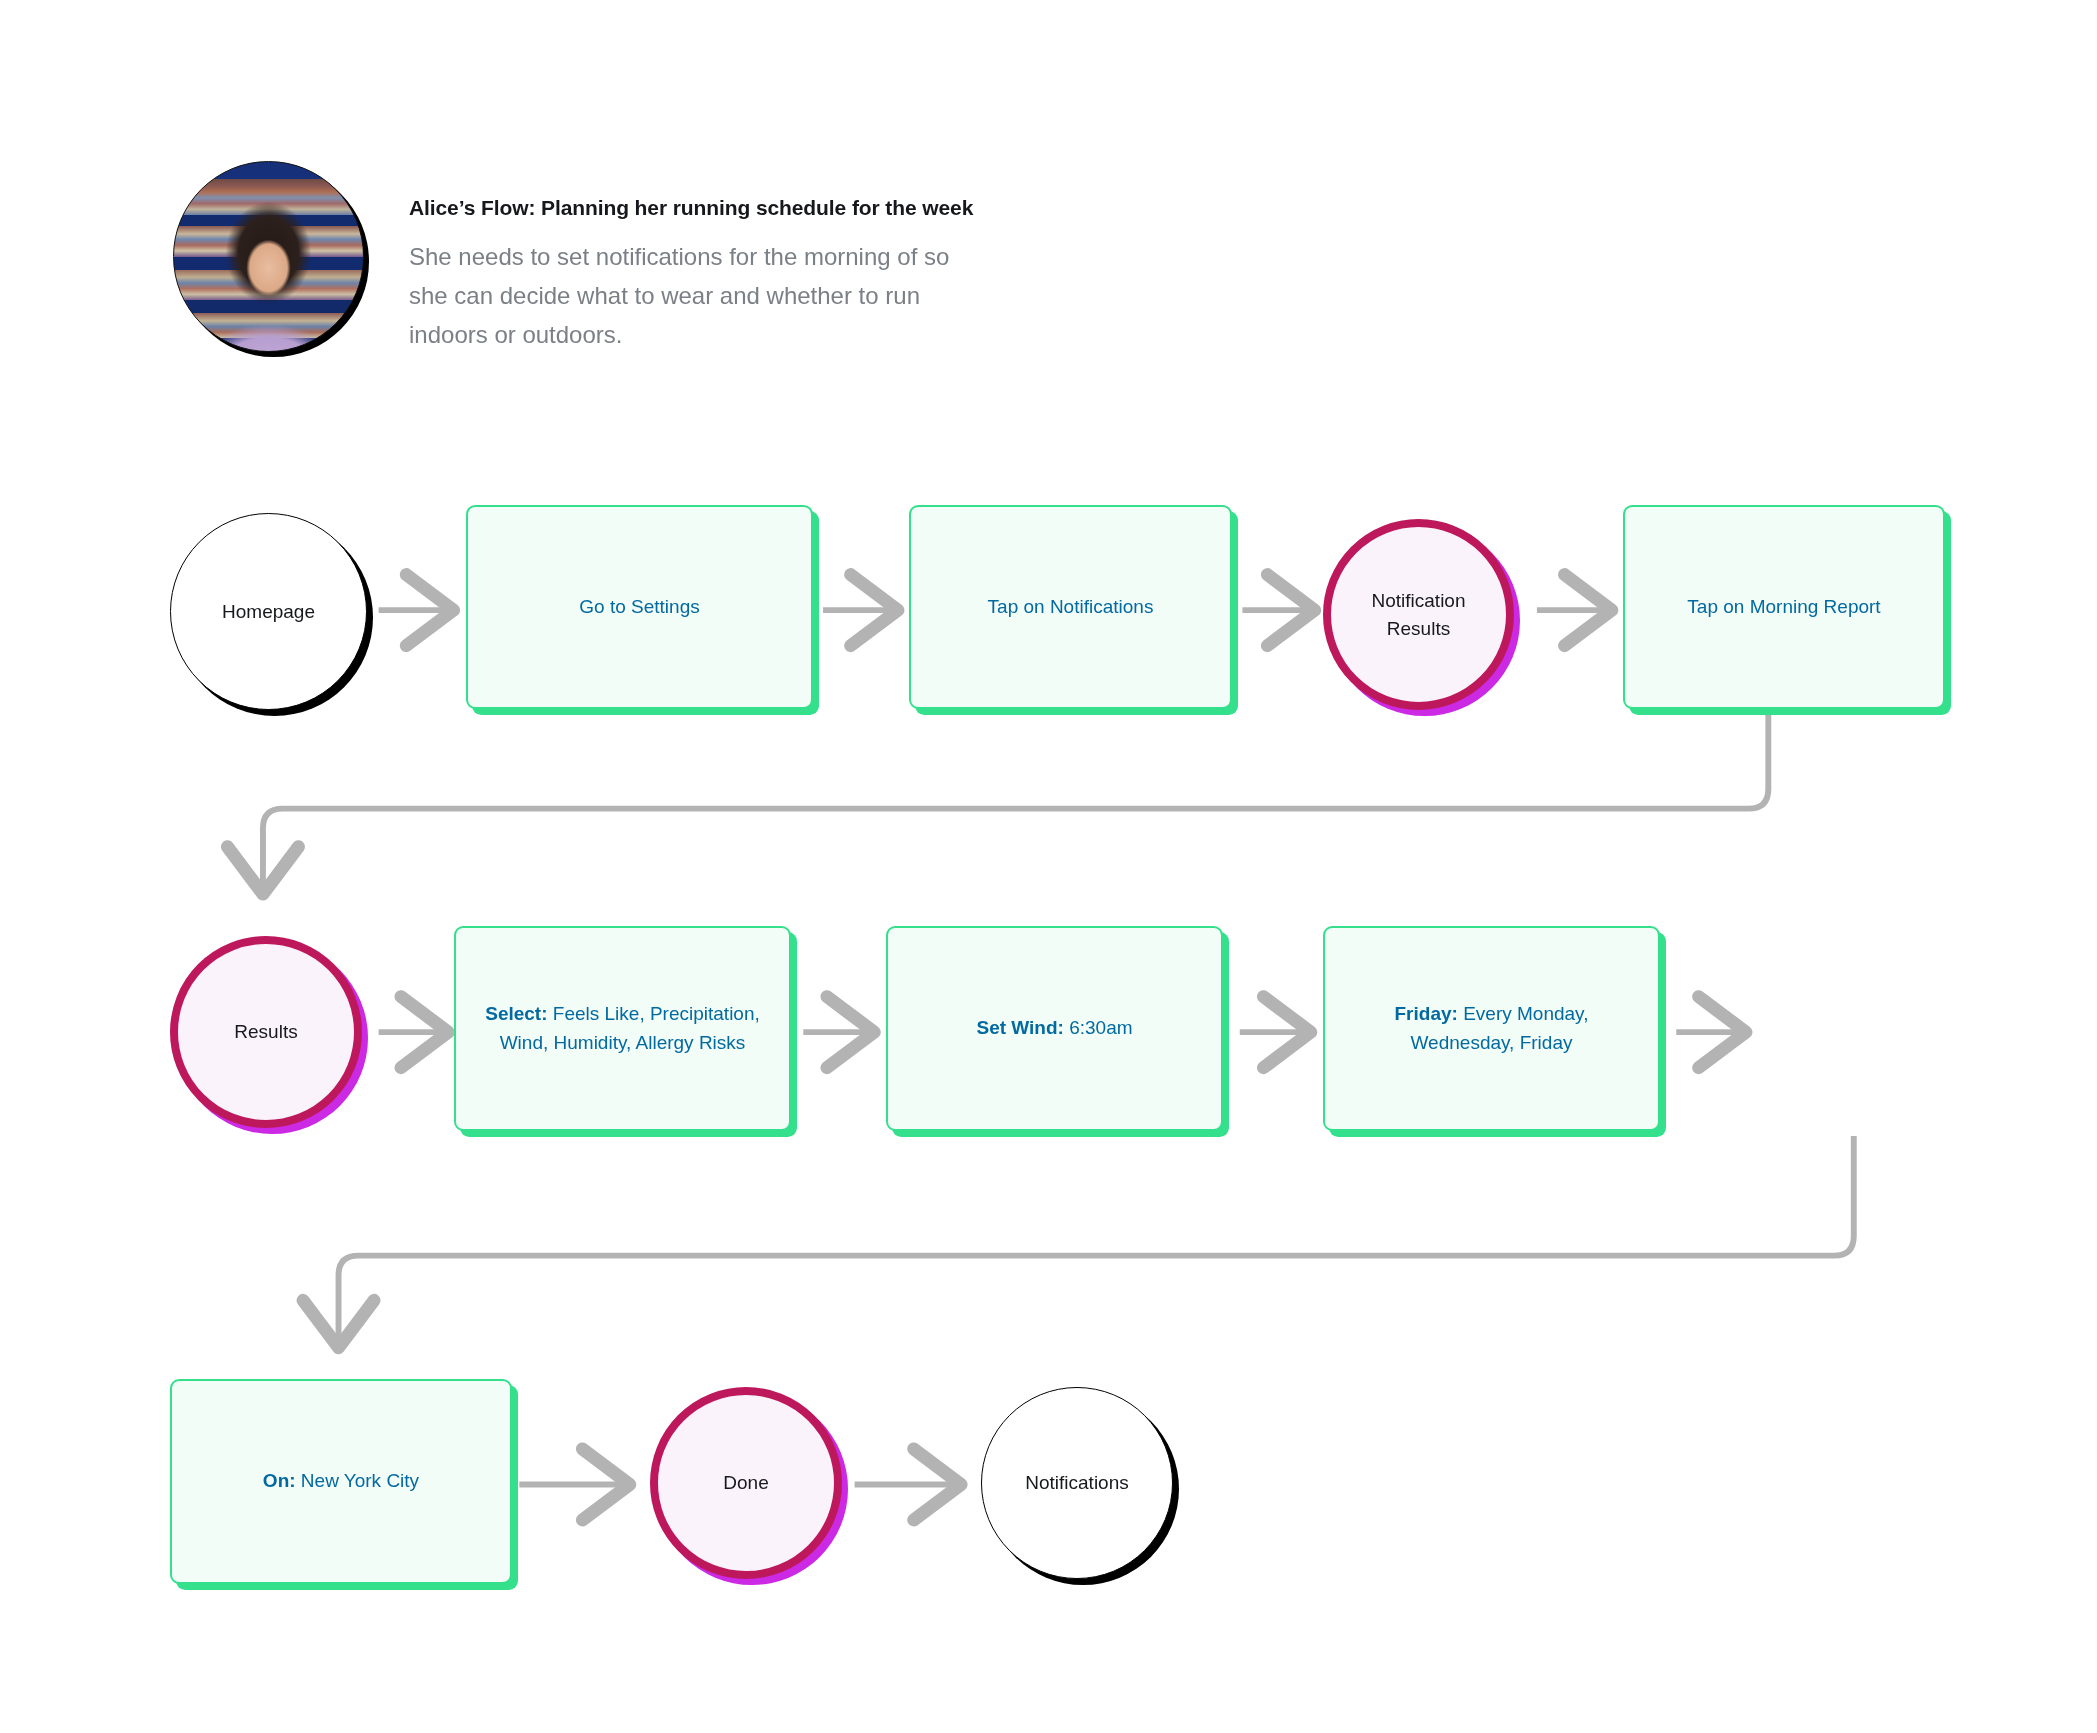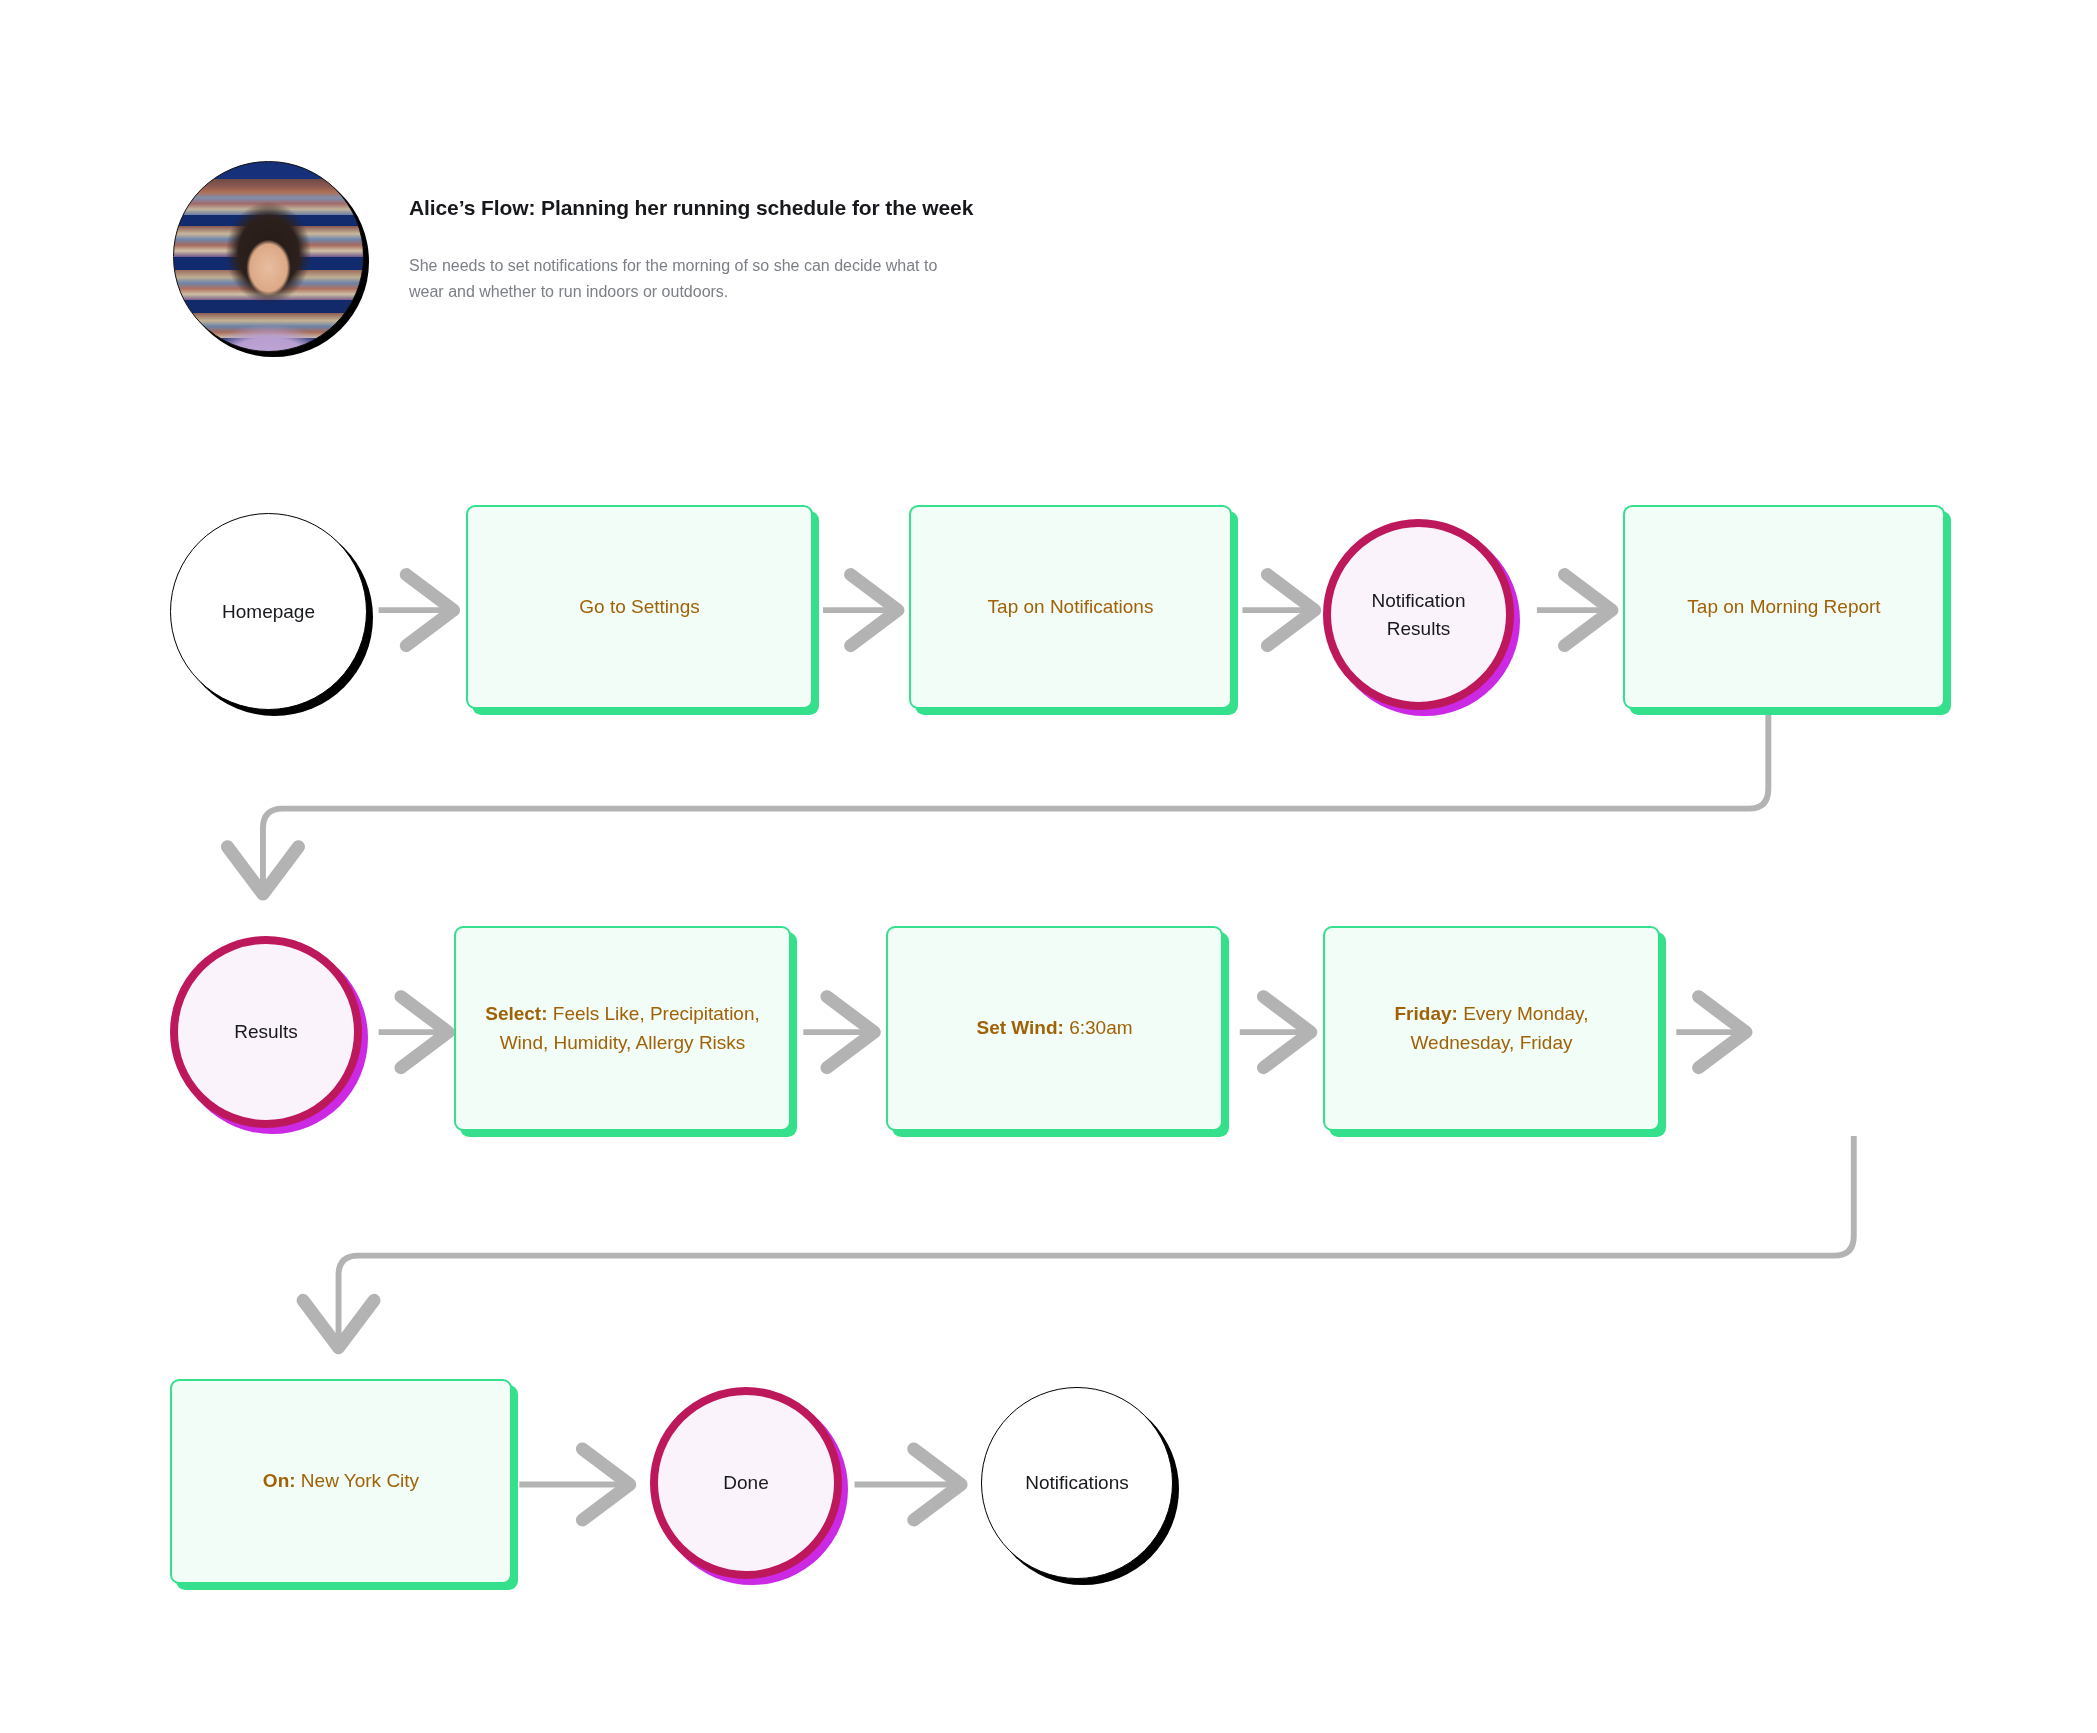--- a/index.html
+++ b/index.html
@@ -70,22 +70,22 @@
     max-width: 579px;
   }
   #flow-title {
     font-size: 21px;
     font-weight: bold;
     color: #16181c;
     line-height: 1.3;
     letter-spacing: -0.1px;
   }
   #flow-desc {
-    margin-top: 32px;
-    font-size: 16px;
+    margin-top: 17px;
+    font-size: 24px;
     color: #7b7f86;
     line-height: 1.62;
     max-width: 565px;
   }
 
   
   #diagram {
     position: absolute;
     left: 0; top: 0;
     width: 2097px;
@@ -110,21 +110,21 @@
     background: #f2fdf7;
     border: 2px solid #34e08c;
     display: flex;
     align-items: center;
     justify-content: center;
     text-align: center;
     padding: 9.2px 17px;
   }
   .rect-label {
     font-size: 19px;
-    color: #a16207;
+    color: #0369a1;
     line-height: 1.52;
   }
   .rect-label b { font-weight: bold; }
 
   
   .circ-shadow {
     position: absolute;
     left: 6px; top: 6px;
     width: 100%; height: 100%;
     border-radius: 50%;

